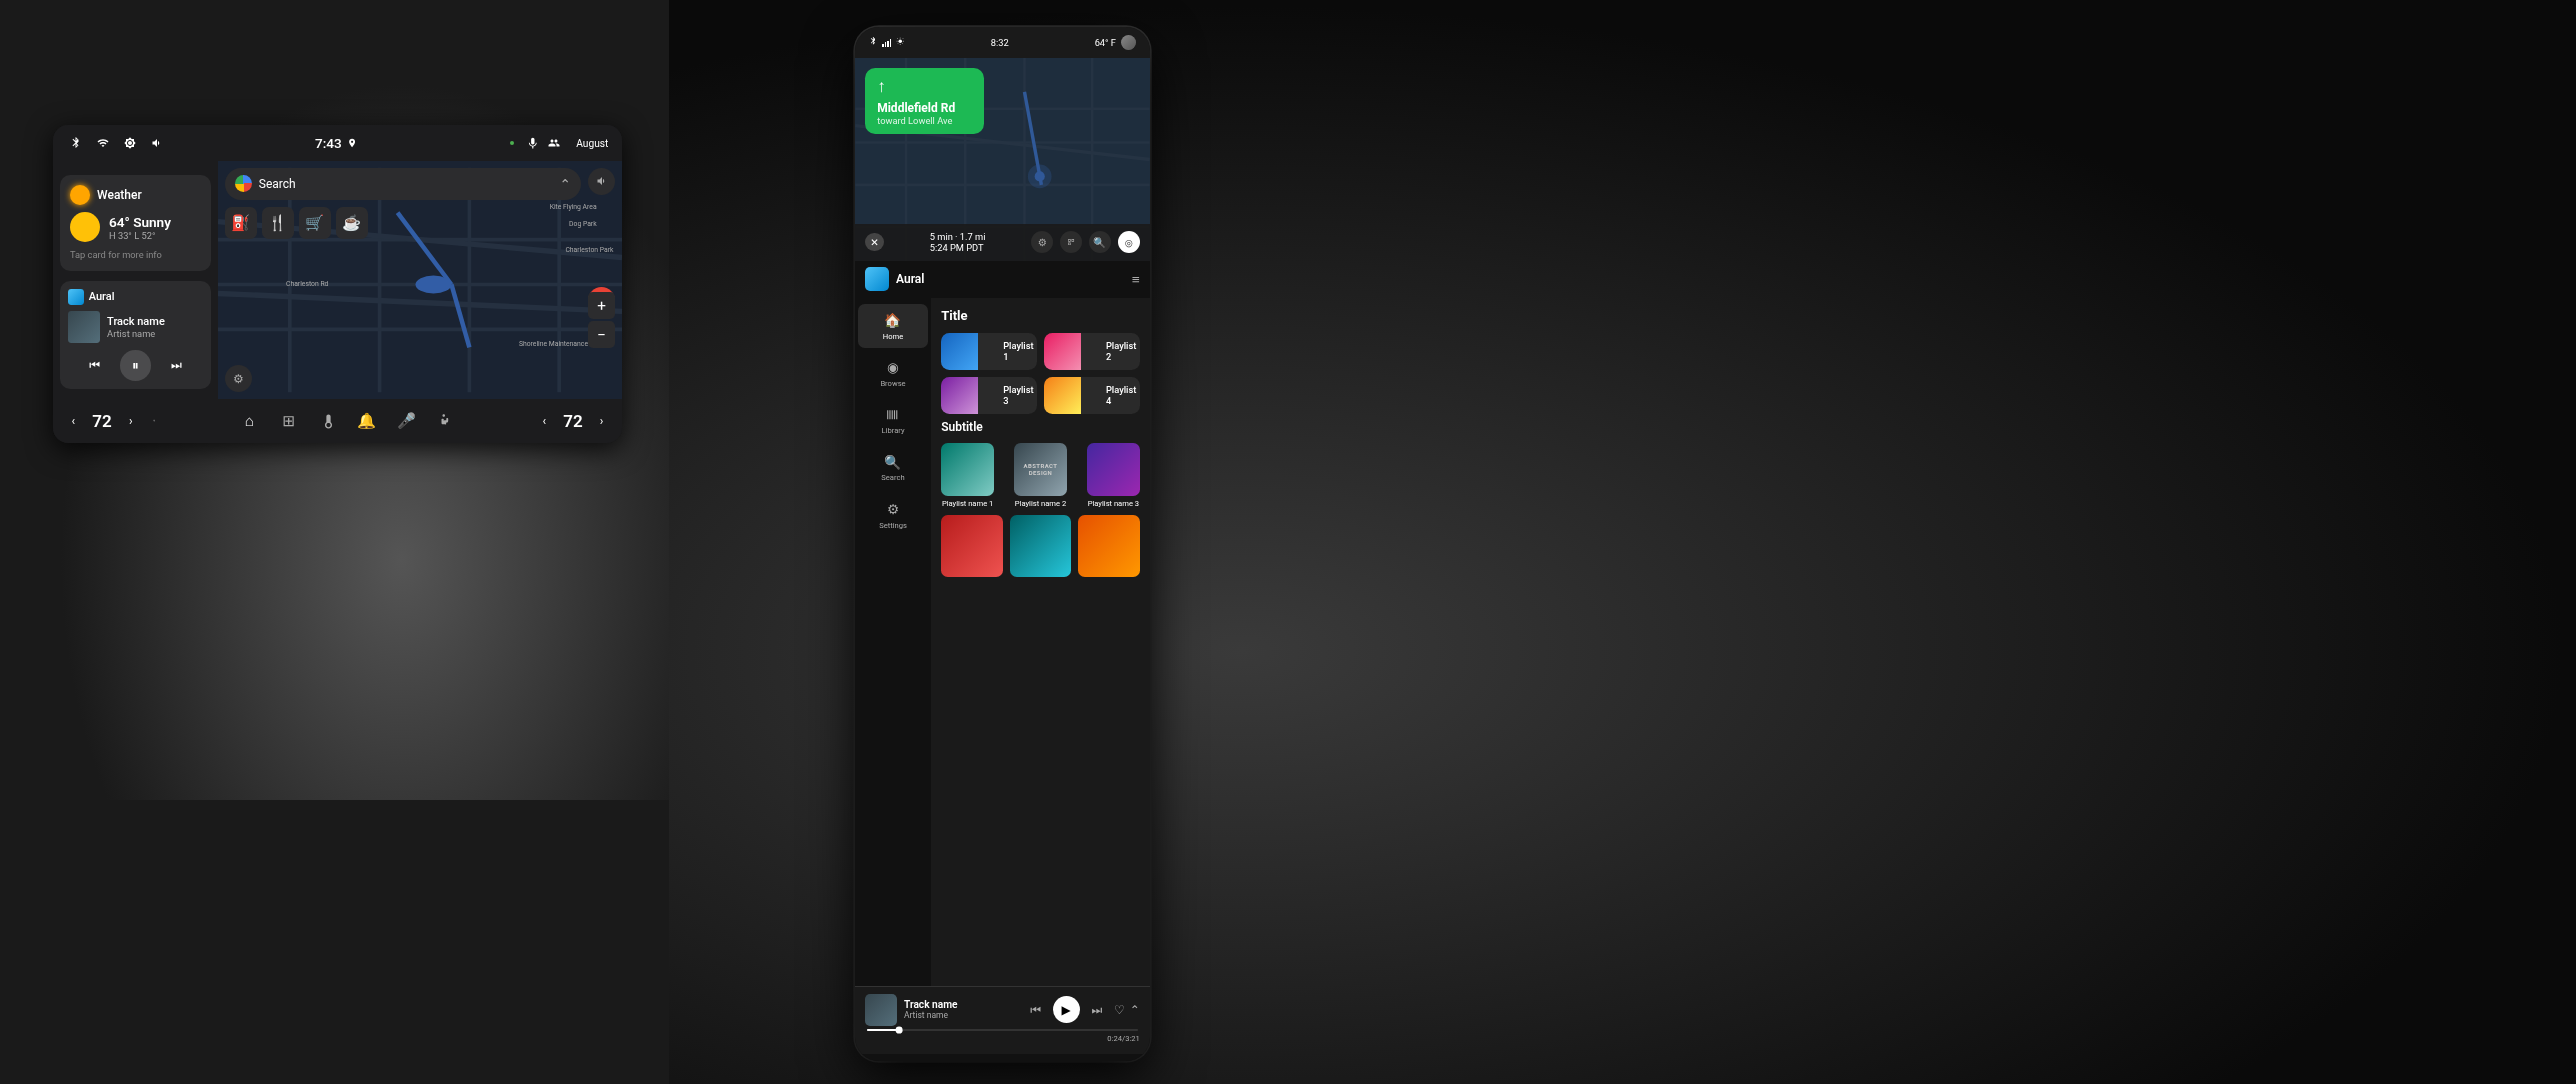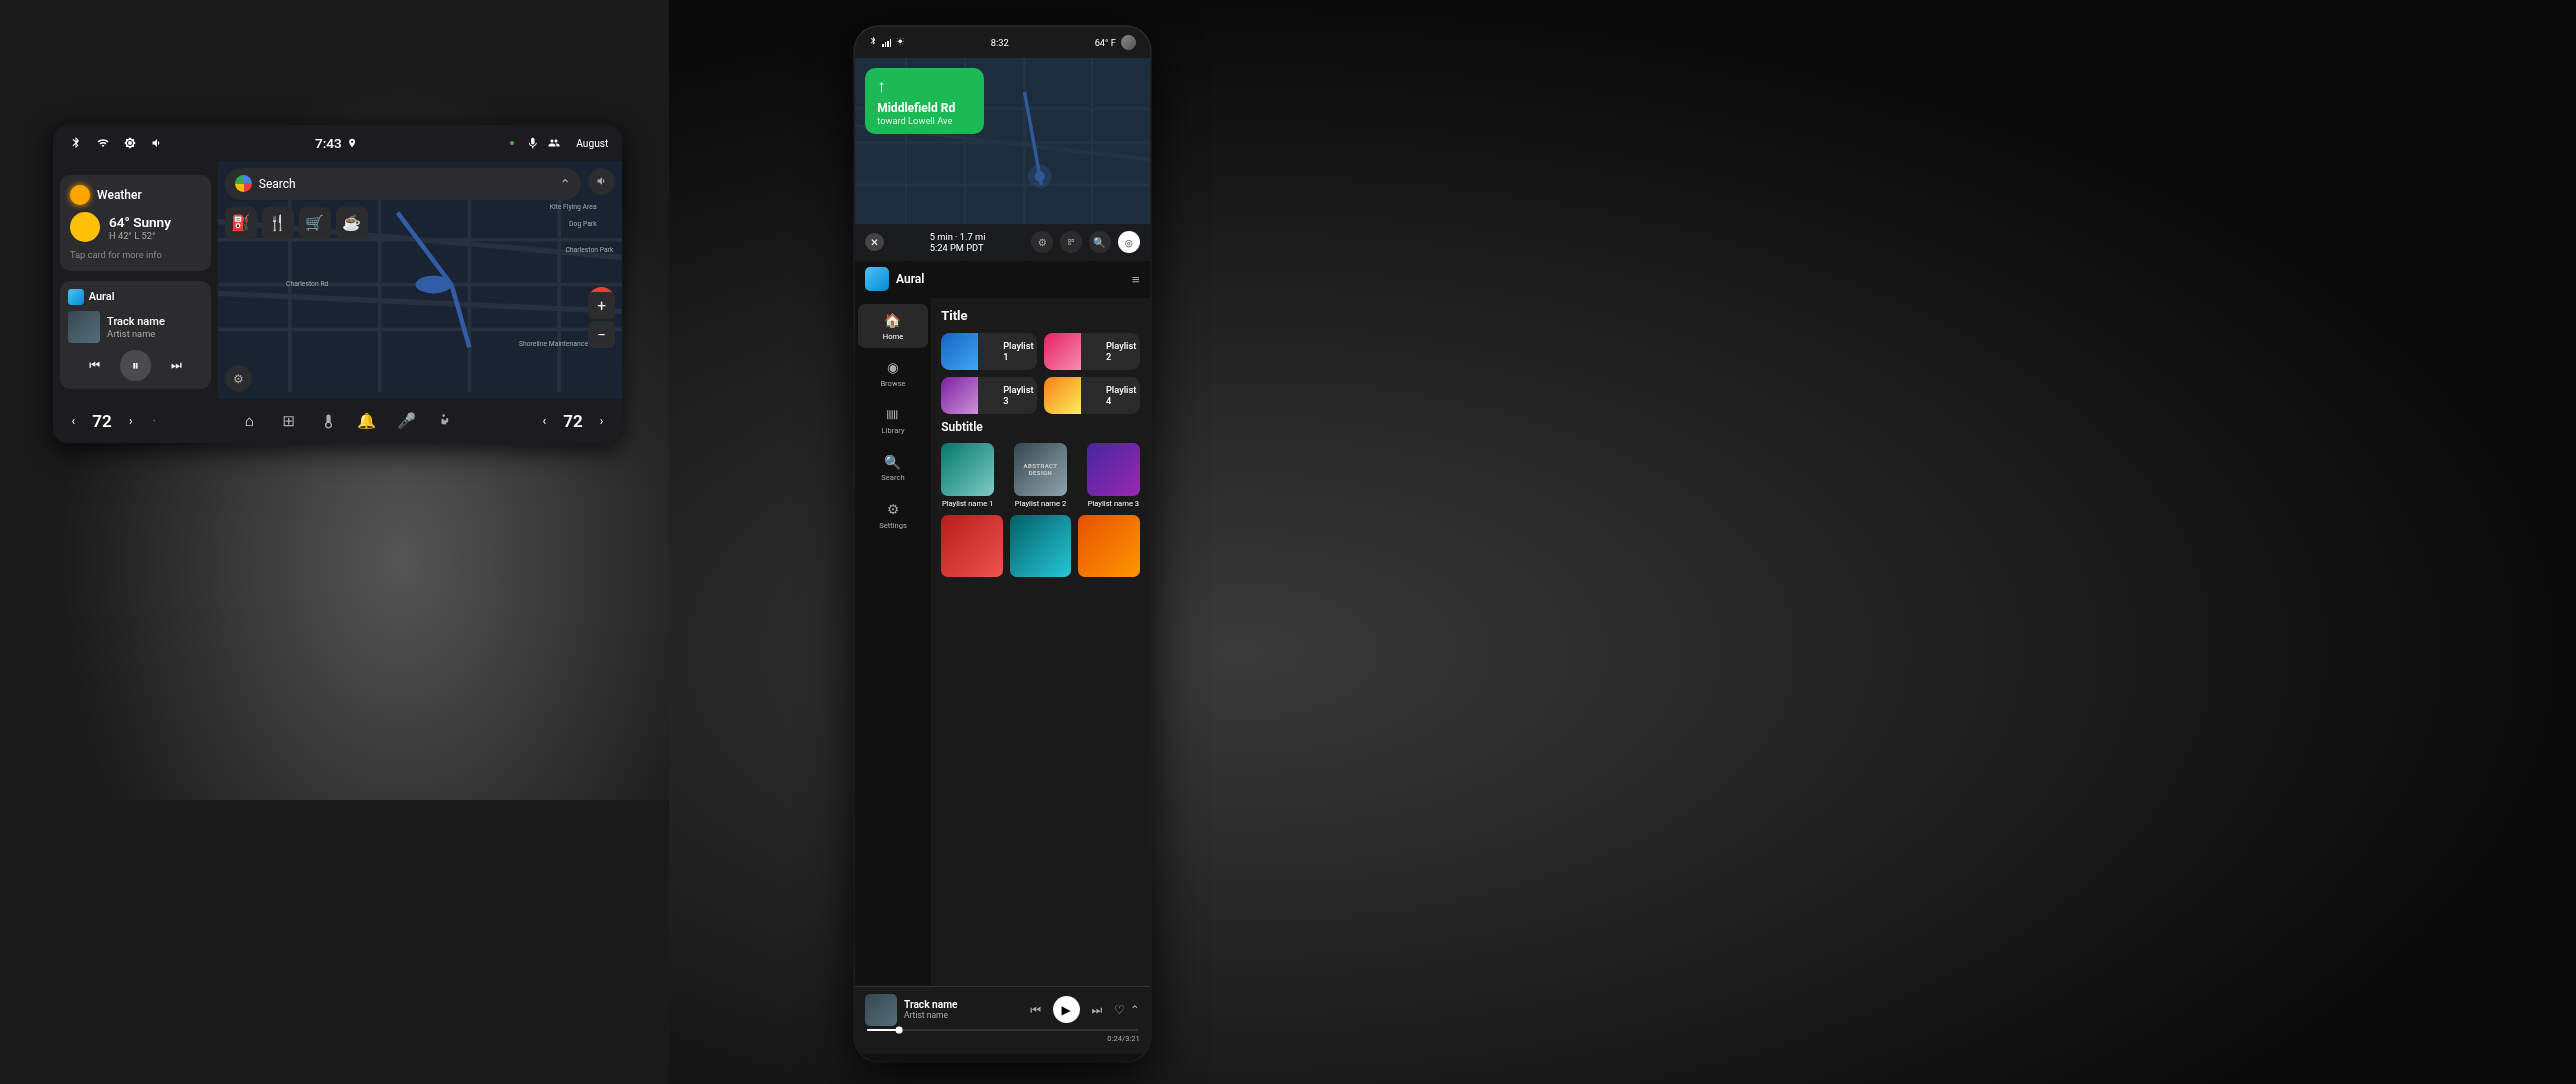--- a/index.html
+++ b/index.html
@@ -1023,21 +1023,21 @@
 
         <div class="aa-weather-card">
           <div class="aa-weather-header">
             <div class="weather-icon"></div>
             <span class="weather-label">Weather</span>
           </div>
           <div class="weather-temp">
             <div class="temp-circle"></div>
             <div class="temp-info">
               <div class="temp-main">64° Sunny</div>
-              <div class="temp-range">H 42° L 52°</div>
+              <div class="temp-range">H 33° L 52°</div>
             </div>
           </div>
           <div class="weather-tap">Tap card for more info</div>
         </div>
 
         <div class="aa-music-card">
           <div class="music-app-header">
             <div class="aural-icon-small"></div>
             <span class="music-app-name">Aural</span>
           </div>

